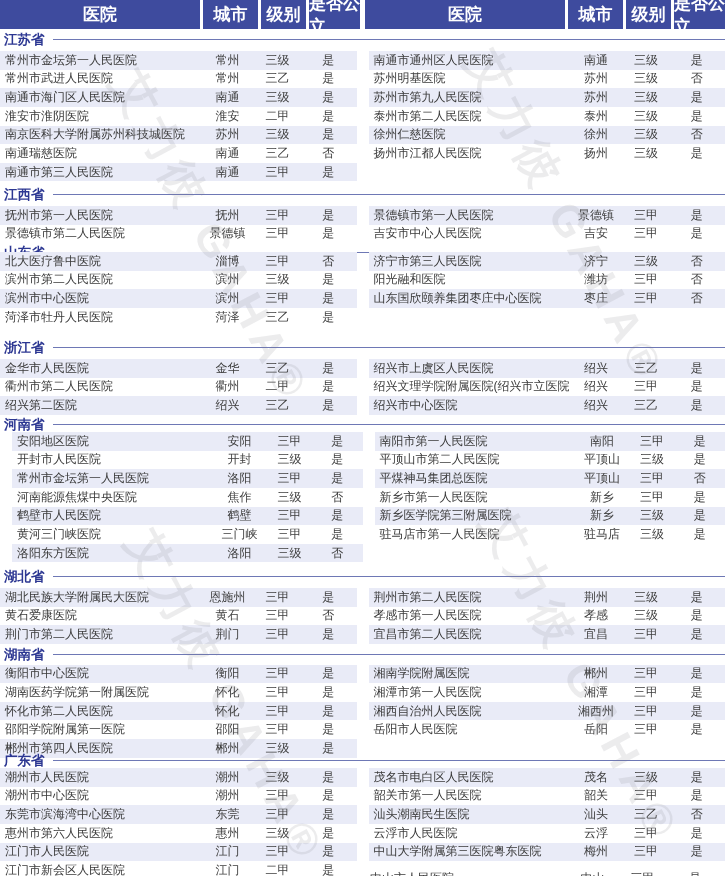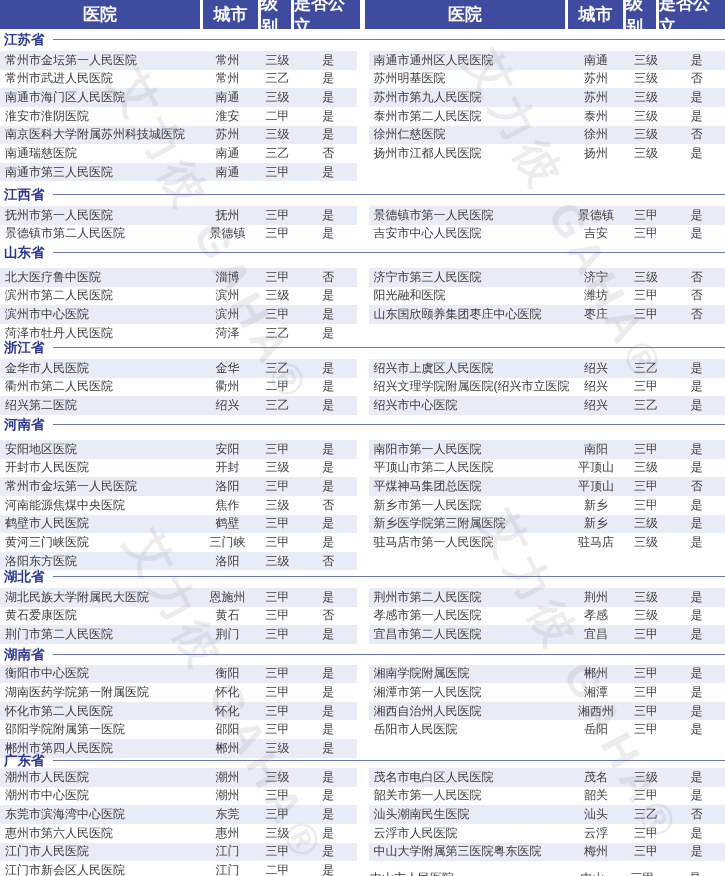--- a/index.html
+++ b/index.html
@@ -11,21 +11,21 @@
   }
   
   .thead { position:absolute; top:0; left:0; width:725px; height:29px; display:flex; }
   .thead .half { display:flex; width:360px; }
   .thead .half + .half { margin-left:5px; width:360px; }
   .hcell {
     background:#3e4b9e; color:#ffffff; font-weight:bold; font-size:17px;
     display:flex; align-items:center; justify-content:center; height:29px;
   }
   .hcell + .hcell { margin-left:3px; }
-  .h-hosp { width:200px; } .h-city { width:55px; } .h-lvl { width:30px; } .h-pub { flex:1; }
+  .h-hosp { width:200px; } .h-city { width:55px; } .h-lvl { width:45px; } .h-pub { flex:1; }
   
   .section { position:absolute; left:0; width:725px; }
   .section-title { display:flex; align-items:center; height:17px; }
   .section-title-label { color:#2c3792; font-weight:bold; font-size:13.5px; white-space:nowrap; padding-left:4px; }
   .section-title-line { flex:1; height:0; border-top:1px solid #5560a8; margin-left:8px; opacity:.85; }
   .section-body { position:absolute; left:0; width:725px; display:flex; }
   .half-rows { width:360px; }
   .half-rows + .half-rows { margin-left:12px; }
   .trow { display:flex; height:18.65px; align-items:center; font-size:12px; }
   .half-rows .trow:nth-child(odd) { background:#e9ebf7; }
@@ -185,21 +185,21 @@
           <div class="c-p">是</div>
         </div>
       </div>
     </div>
   </div>
 <div class="section" style="top:244px">
     <div class="section-title">
       <span class="section-title-label">山东省</span>
       <span class="section-title-line"></span>
     </div>
-    <div class="section-body" style="top: 24px;">
+    <div class="section-body" style="top: 8px;">
       <div class="half-rows">
         <div class="trow">
           <div class="c-h">北大医疗鲁中医院</div>
           <div class="c-c">淄博</div>
           <div class="c-l">三甲</div>
           <div class="c-p">否</div>
         </div>
         <div class="trow">
           <div class="c-h">滨州市第二人民医院</div>
           <div class="c-c">滨州</div>
@@ -287,21 +287,21 @@
           <div class="c-p">是</div>
         </div>
       </div>
     </div>
   </div>
 <div class="section" style="top:416px">
     <div class="section-title">
       <span class="section-title-label">河南省</span>
       <span class="section-title-line"></span>
     </div>
-    <div class="section-body" style="top: 24px;">
+    <div class="section-body" style="top: 16px; padding-left: 12px;">
       <div class="half-rows">
         <div class="trow">
           <div class="c-h">安阳地区医院</div>
           <div class="c-c">安阳</div>
           <div class="c-l">三甲</div>
           <div class="c-p">是</div>
         </div>
         <div class="trow">
           <div class="c-h">开封市人民医院</div>
           <div class="c-c">开封</div>

